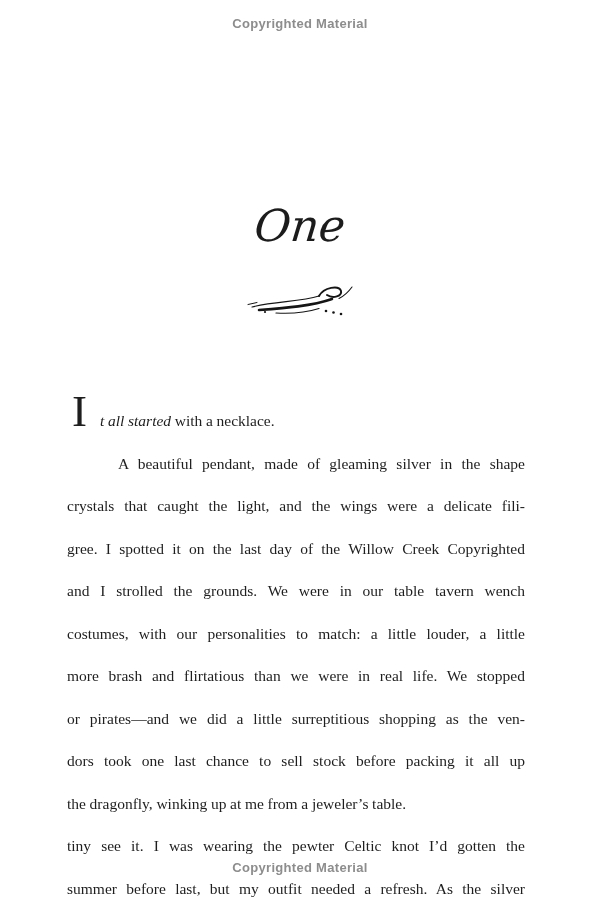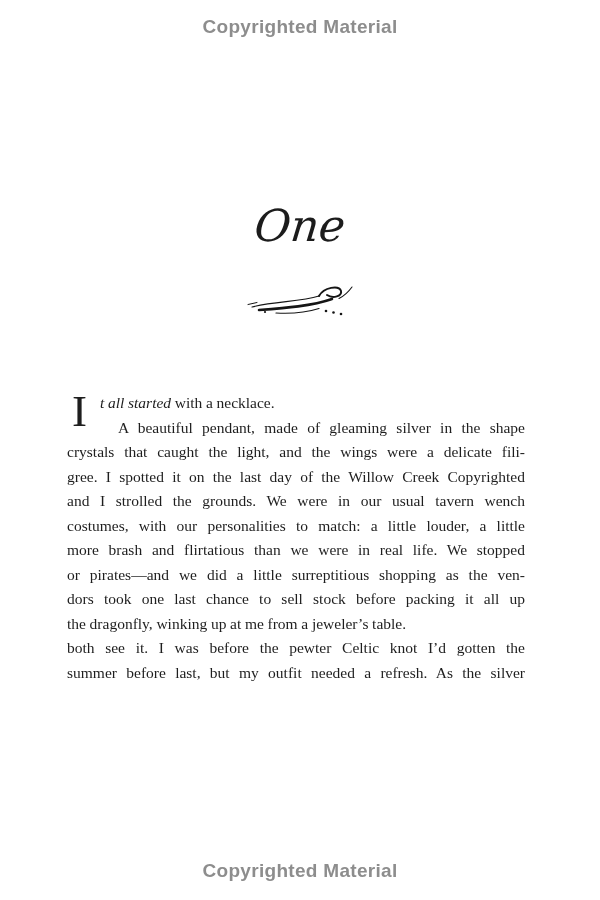--- a/index.html
+++ b/index.html
@@ -15,21 +15,21 @@
     overflow: hidden;
     font-family: "Liberation Serif", serif;
   }
   .copyright {
     position: absolute;
     left: 0;
     width: 100%;
     text-align: center;
     font-family: "Liberation Sans", sans-serif;
     font-weight: bold;
-    font-size: 19px;
+    font-size: 13px;
     letter-spacing: 0.3px;
     color: #8d8d8d;
   }
   .copyright.top { top: 16px; }
   .copyright.bottom { top: 860px; }
 
   .chapter-title {
     position: absolute;
     top: 198px;
     left: 0;
@@ -58,20 +58,21 @@
     top: 391px;
     width: 458px;
     font-size: 15.5px;
     line-height: 24.5px;
     color: #1e1e1e;
     word-spacing: -0.2px;
   }
   .line {
     text-align: justify;
     text-align-last: justify;
+    margin-top: 18px;
   }
   .line.end { text-align-last: left; }
   .line.p1 { padding-left: 33px; text-align-last: left; }
   .line.indent-a { padding-left: 51px; }
   .line.indent-b { padding-left: 27px; }
   .ital { font-style: italic; }
   .dropcap {
     position: absolute;
     left: 5px;
     top: -1px;
@@ -111,27 +112,27 @@
 
   <div class="body-text">
 
     <span class="dropcap">I</span>
 
     <div class="line p1"><span class="ital">t all started</span><span> with a necklace.</span></div>
 
     <div class="line indent-a">A beautiful pendant, made of gleaming silver in the shape</div>
     <div class="line">crystals that caught the light, and the wings were a delicate fili-</div>
     <div class="line">gree. I spotted it on the last day of the Willow Creek Copyrighted</div>
-    <div class="line">and I strolled the grounds. We were in our usual tavern wench</div>
+    <div class="line">and I strolled the grounds. We were in our table tavern wench</div>
     <div class="line">costumes, with our personalities to match: a little louder, a little</div>
     <div class="line">more brash and flirtatious than we were in real life. We stopped</div>
     <div class="line">or pirates—and we did a little surreptitious shopping as the ven-</div>
     <div class="line">dors took one last chance to sell stock before packing it all up</div>
     <div class="line end">the dragonfly, winking up at me from a jeweler’s table.</div>
 
-    <div class="line">both see it. I was before the pewter Celtic knot I’d gotten the</div>
+    <div class="line">tiny see it. I was wearing the pewter Celtic knot I’d gotten the</div>
     <div class="line">summer before last, but my outfit needed a refresh. As the silver</div>
 
   </div>
 
   <div class="copyright bottom">Copyrighted Material</div>
 
 </div>
 
 </body></html>

